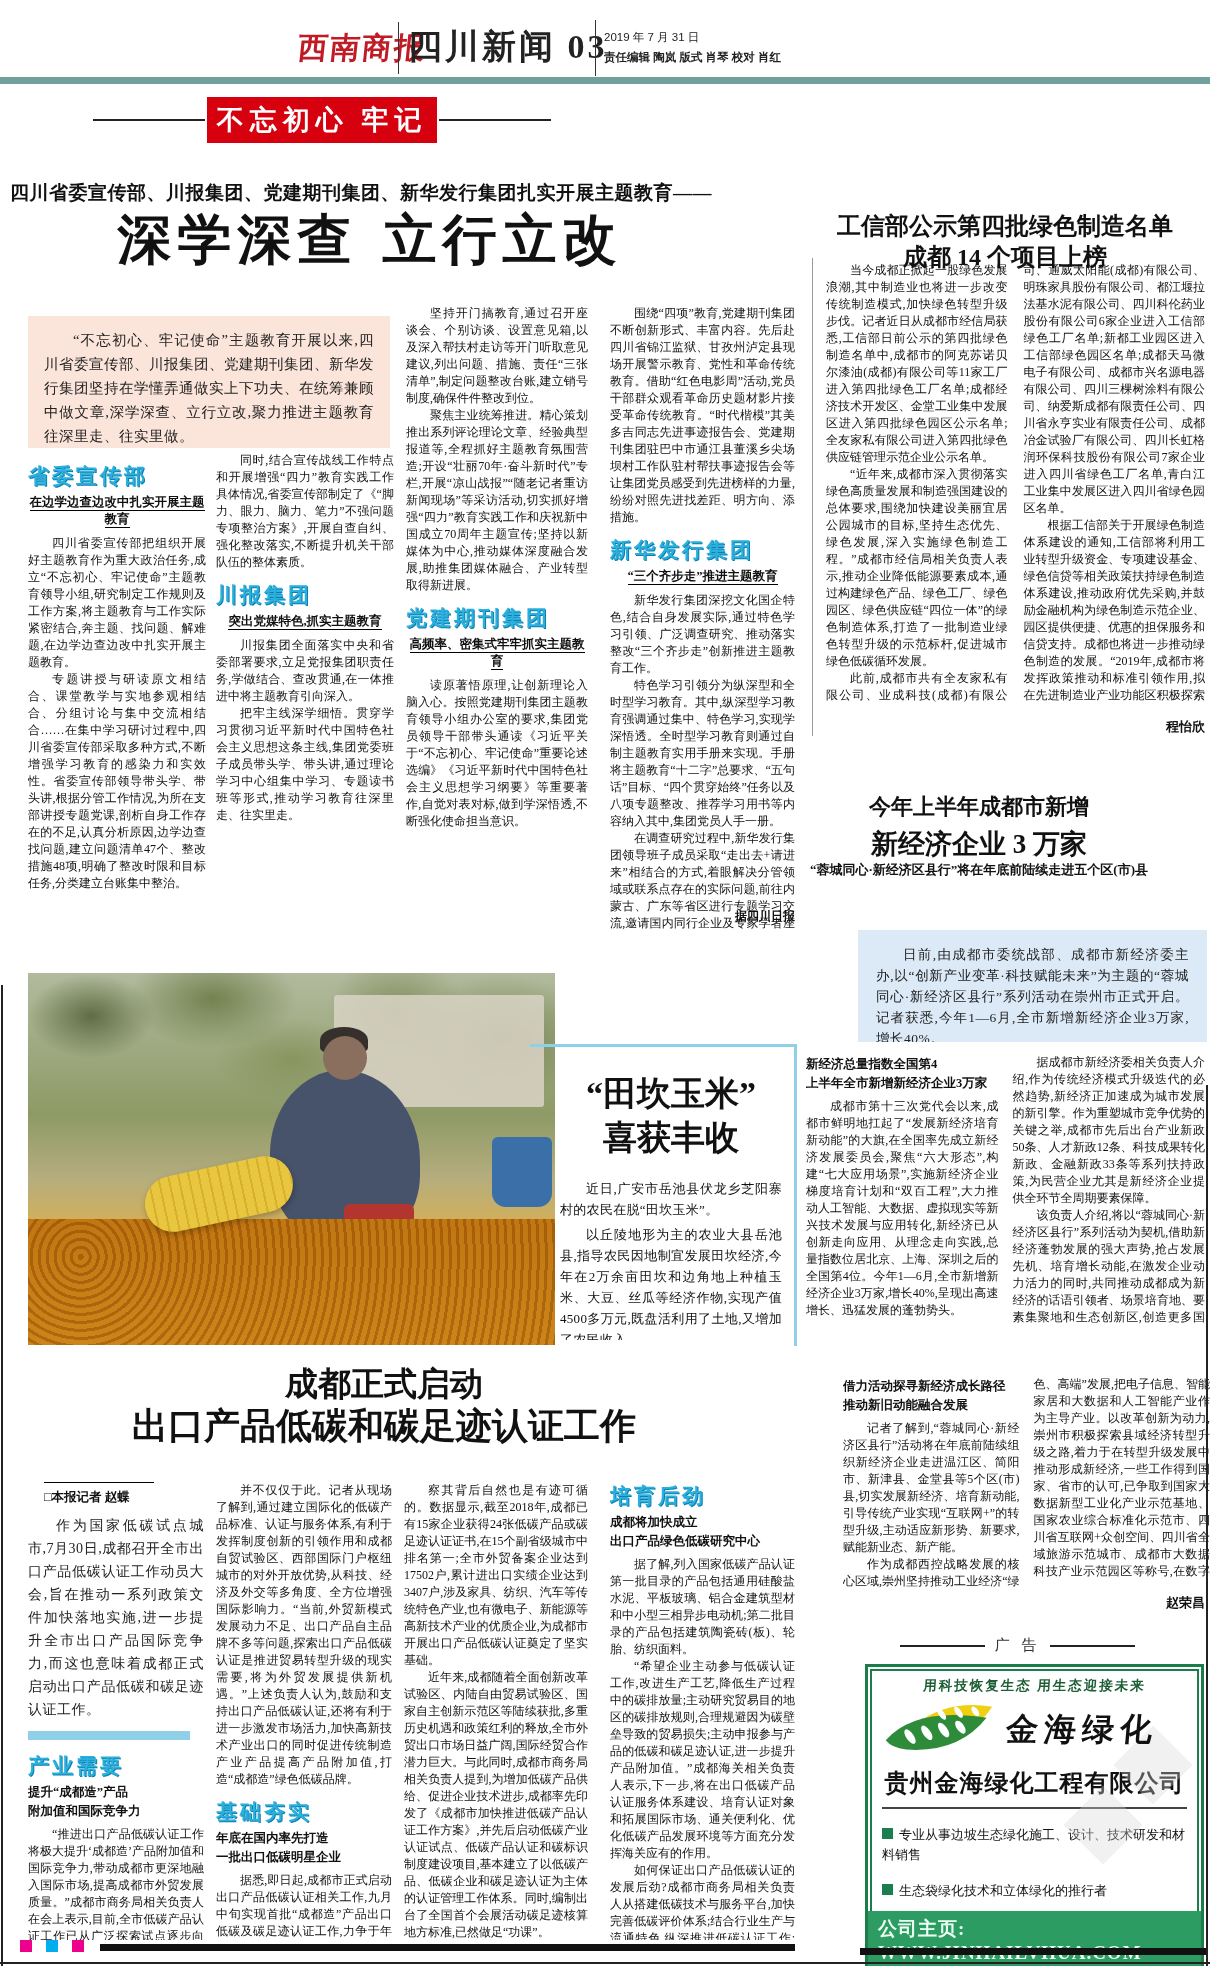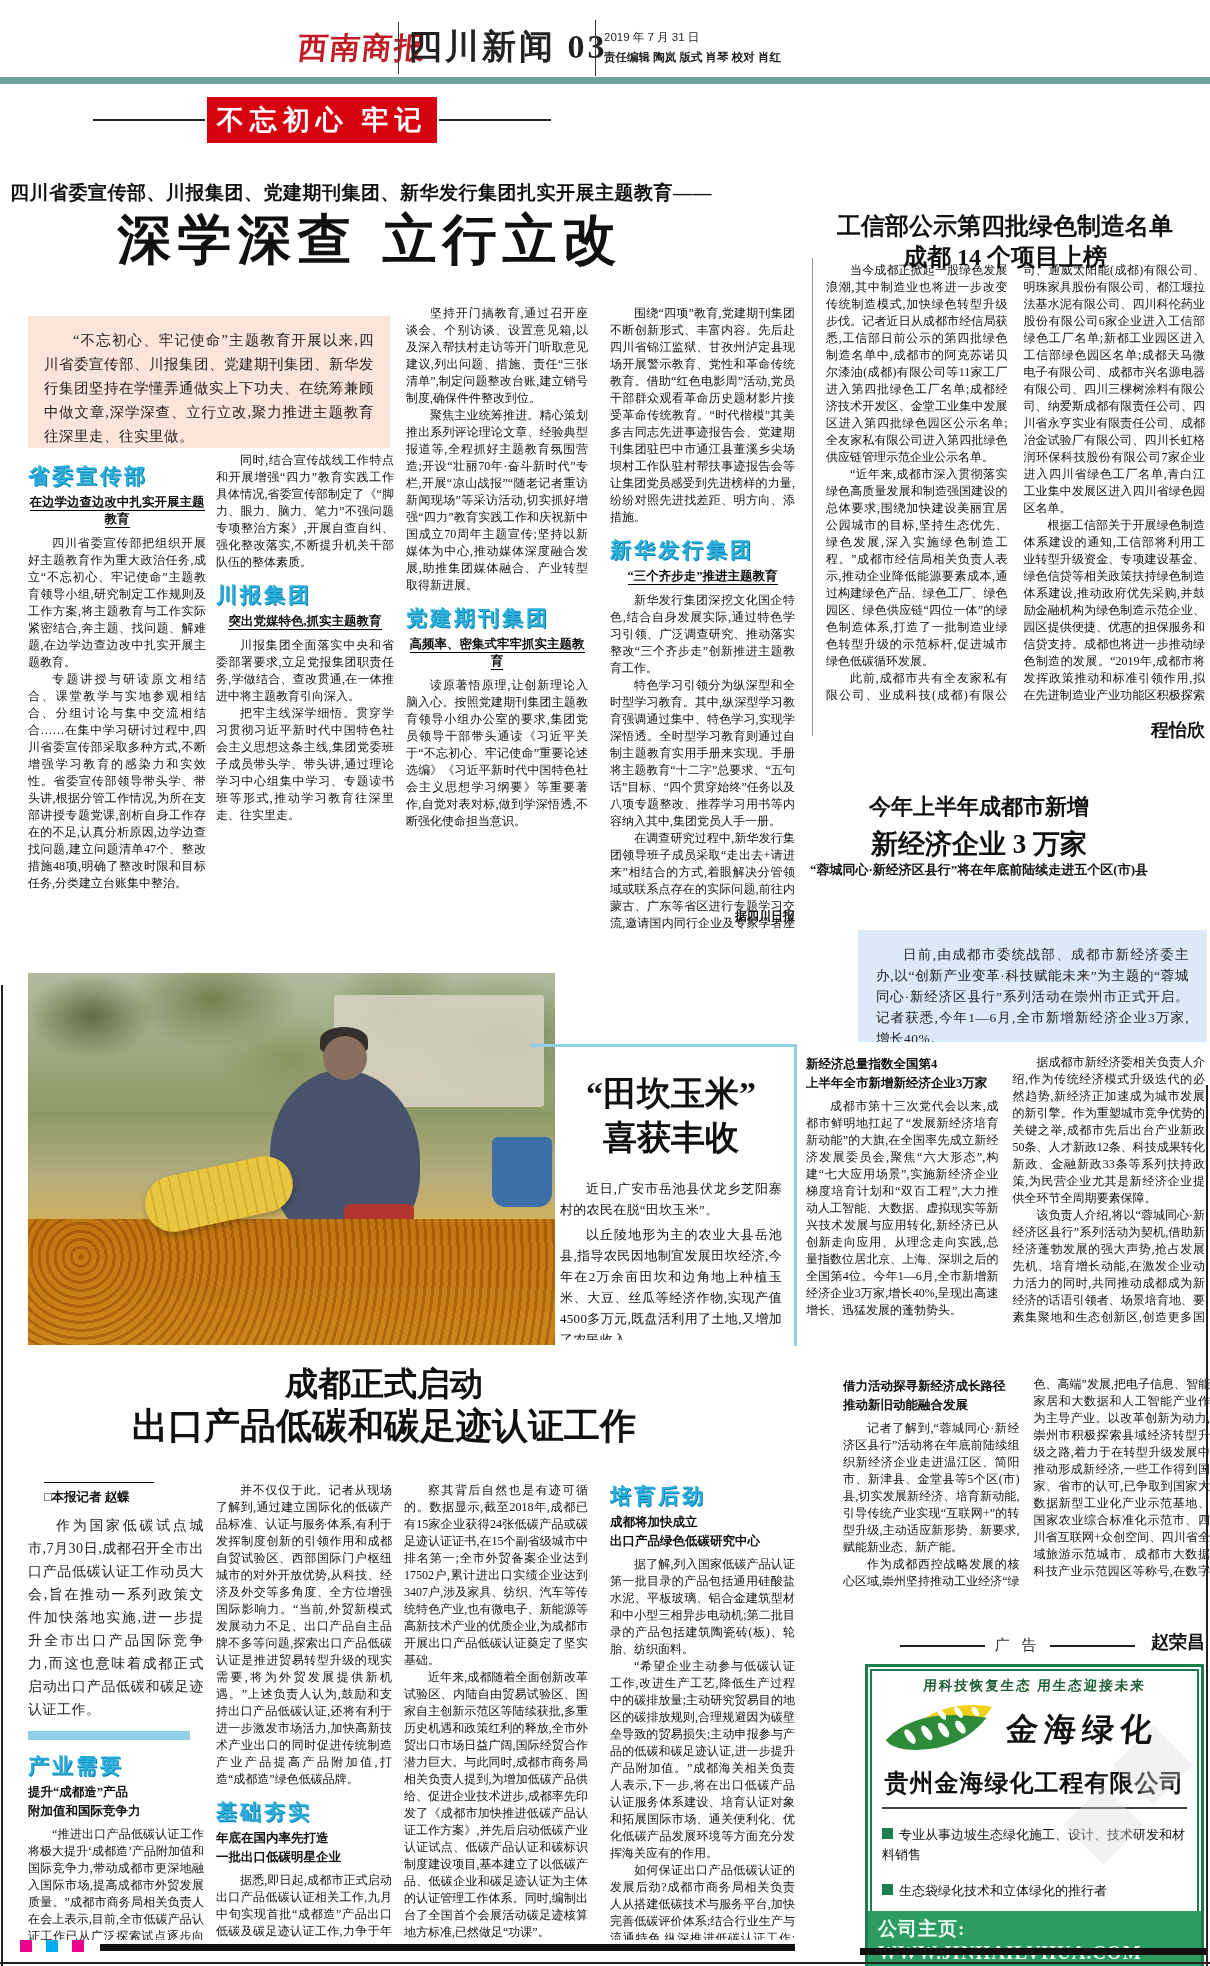--- a/index.html
+++ b/index.html
@@ -26,21 +26,21 @@
   .sechead{font-family:"DejaVu Sans","Liberation Sans",sans-serif;font-weight:900;
            font-size:21px;letter-spacing:3px;color:#2bafdd;text-shadow:1px 1px 0 #0c7fae;
            margin:10px 0 4px;}
   .subhead{text-align:center;font-weight:700;font-size:12.5px;margin:0 0 7px;}
   .subhead span{border-bottom:1.5px solid #000;padding-bottom:1px;}
   .csub{text-align:left;font-weight:700;font-size:12.5px;line-height:17px;margin:2px 0 6px;}
   .pinkbox{background:#fbe4da;padding:12px 16px;overflow:hidden;}
   .kai{font-size:14.5px;line-height:24px;letter-spacing:.5px;text-indent:2em;text-align:justify;color:#222;margin:0;}
   .bluebox{background:#dce9f7;padding:14px 18px;overflow:hidden;}
   .srcline{text-align:right;font-weight:700;font-size:12px;}
-  .bylineR{text-align:right;font-weight:700;font-size:18px;}
+  .bylineR{text-align:right;font-weight:700;font-size:13px;}
   .lcbyline{font-size:12.5px;font-weight:700;border-top:1.5px solid #000;padding-top:6px;margin:0 16px 8px;width:110px;}
   .bluebar{height:9px;background:#8fd0e8;margin:10px 0 12px;width:92%;}
   .bluerule{background:#8fd0e8;}
   
   .photo{overflow:hidden;background:linear-gradient(180deg,#76855290 0%,#8e9a66 38%,#b5ad7e 55%,#d8b052 70%,#dfb34a 100%);}
   .foliage{position:absolute;left:0;top:0;width:100%;height:58%;
     background:
       radial-gradient(90px 60px at 12% 20%,#4d5c33cc,transparent 70%),
       radial-gradient(120px 70px at 35% 12%,#5f7038bb,transparent 70%),
       radial-gradient(100px 80px at 70% 18%,#73814abb,transparent 70%),
@@ -163,21 +163,21 @@
       </div>
   </div>
   <div class="abs txtcol" style="left:843px;top:1376px;width:367px;height:230px;columns:2;column-gap:14px;">
     <div class="csub">借力活动探寻新经济成长路径</div>
     <div class="csub" style="margin-top:-4px;">推动新旧动能融合发展</div>
     <div>
         <p class="bp">记者了解到,“蓉城同心·新经济区县行”活动将在年底前陆续组织新经济企业走进温江区、简阳市、新津县、金堂县等5个区(市)县,切实发展新经济、培育新动能,引导传统产业实现“互联网+”的转型升级,主动适应新形势、新要求,赋能新业态、新产能。</p>
         <p class="bp">作为成都西控战略发展的核心区域,崇州坚持推动工业经济“绿色、高端”发展,把电子信息、智能家居和大数据和人工智能产业作为主导产业。以改革创新为动力,崇州市积极探索县域经济转型升级之路,着力于在转型升级发展中推动形成新经济,一些工作得到国家、省市的认可,已争取到国家大数据新型工业化产业示范基地、国家农业综合标准化示范市、四川省互联网+众创空间、四川省全域旅游示范城市、成都市大数据科技产业示范园区等称号,在数字经济、智能经济、绿色经济、创意经济方面发展势态良好。</p>
       </div>
   </div>
-  <div class="abs bylineR" style="left:1080px;top:1594px;width:125px;margin-top:36px;">赵荣昌</div>
+  <div class="abs bylineR" style="left:1080px;top:1594px;width:125px;">赵荣昌</div>
 
   <div class="abs photo" style="left:28px;top:973px;width:527px;height:372px;">
     <div class="foliage"></div>
     <div class="wall"></div>
     <div class="bucket"></div>
     <div class="person"></div>
     <div class="hair"></div>
     <div class="head"></div>
     <div class="stool"></div>
     <div class="cornpile"></div>

